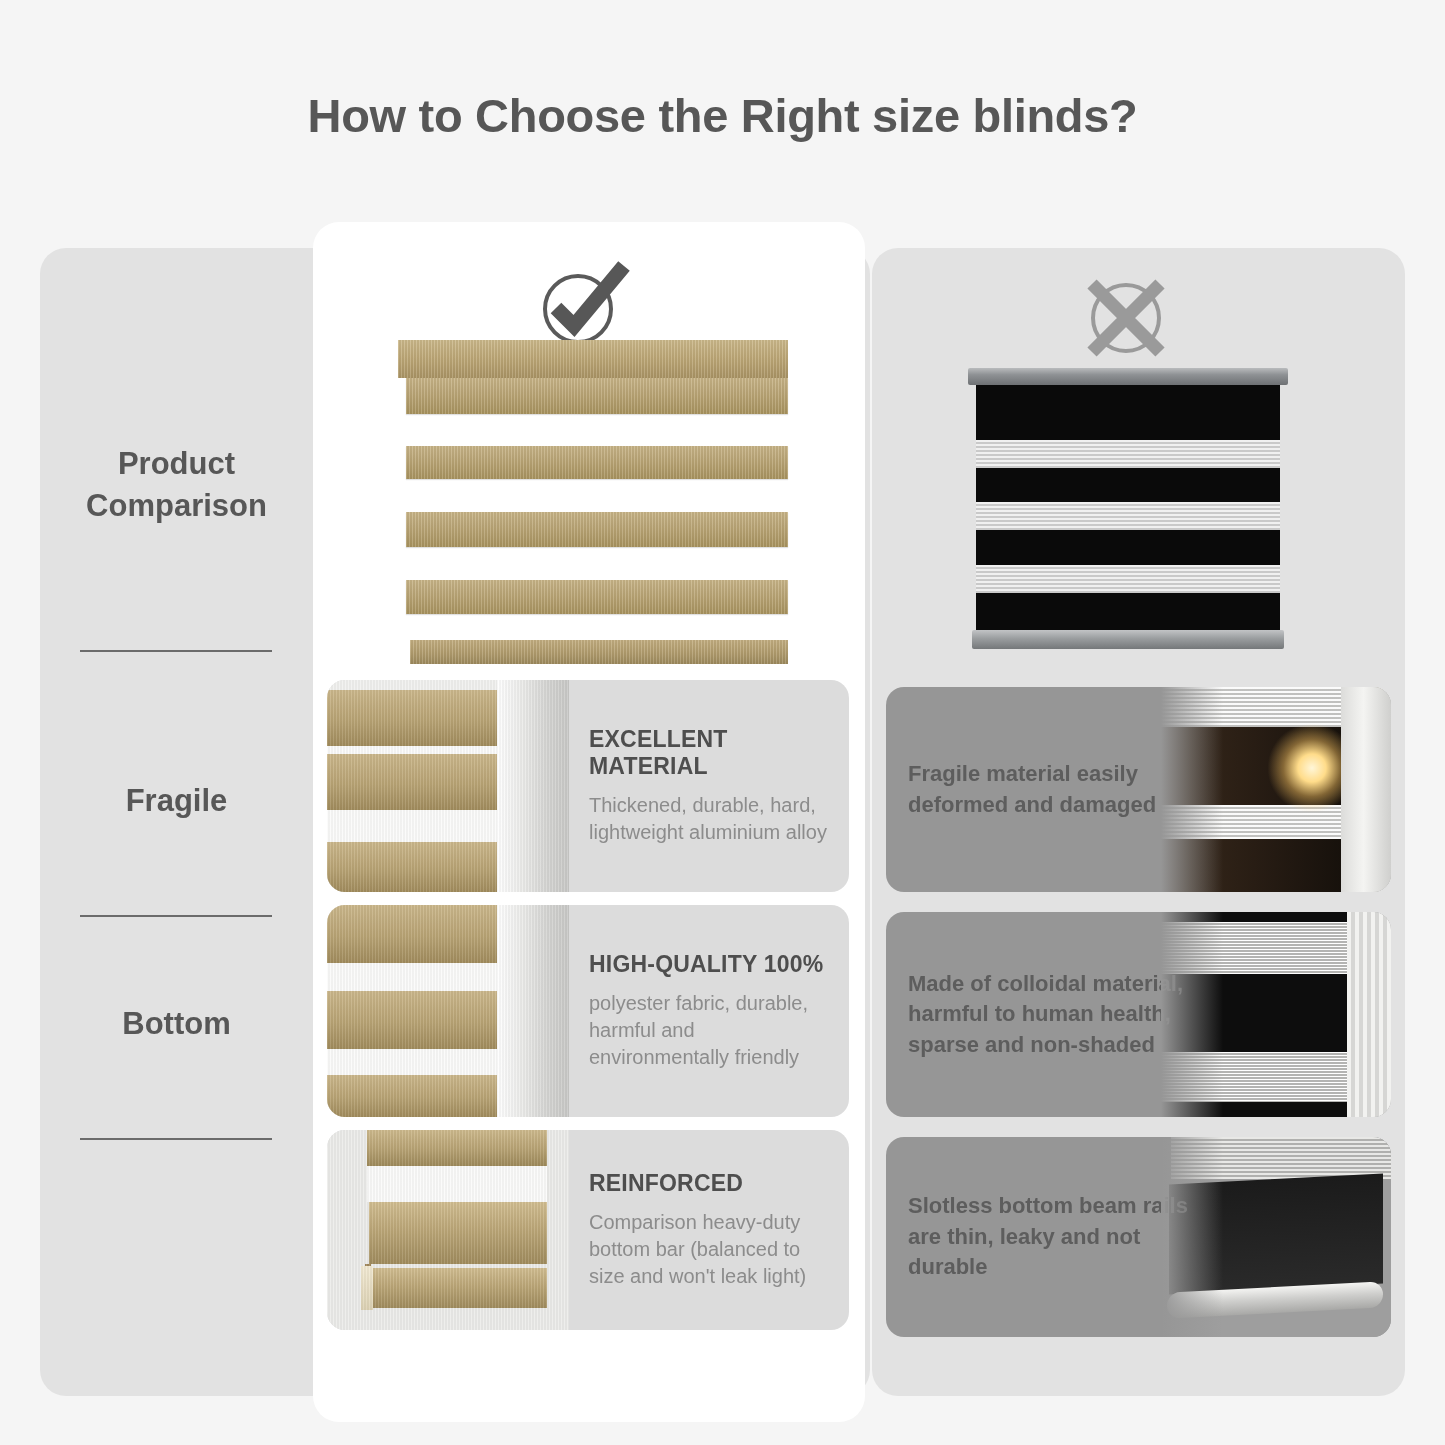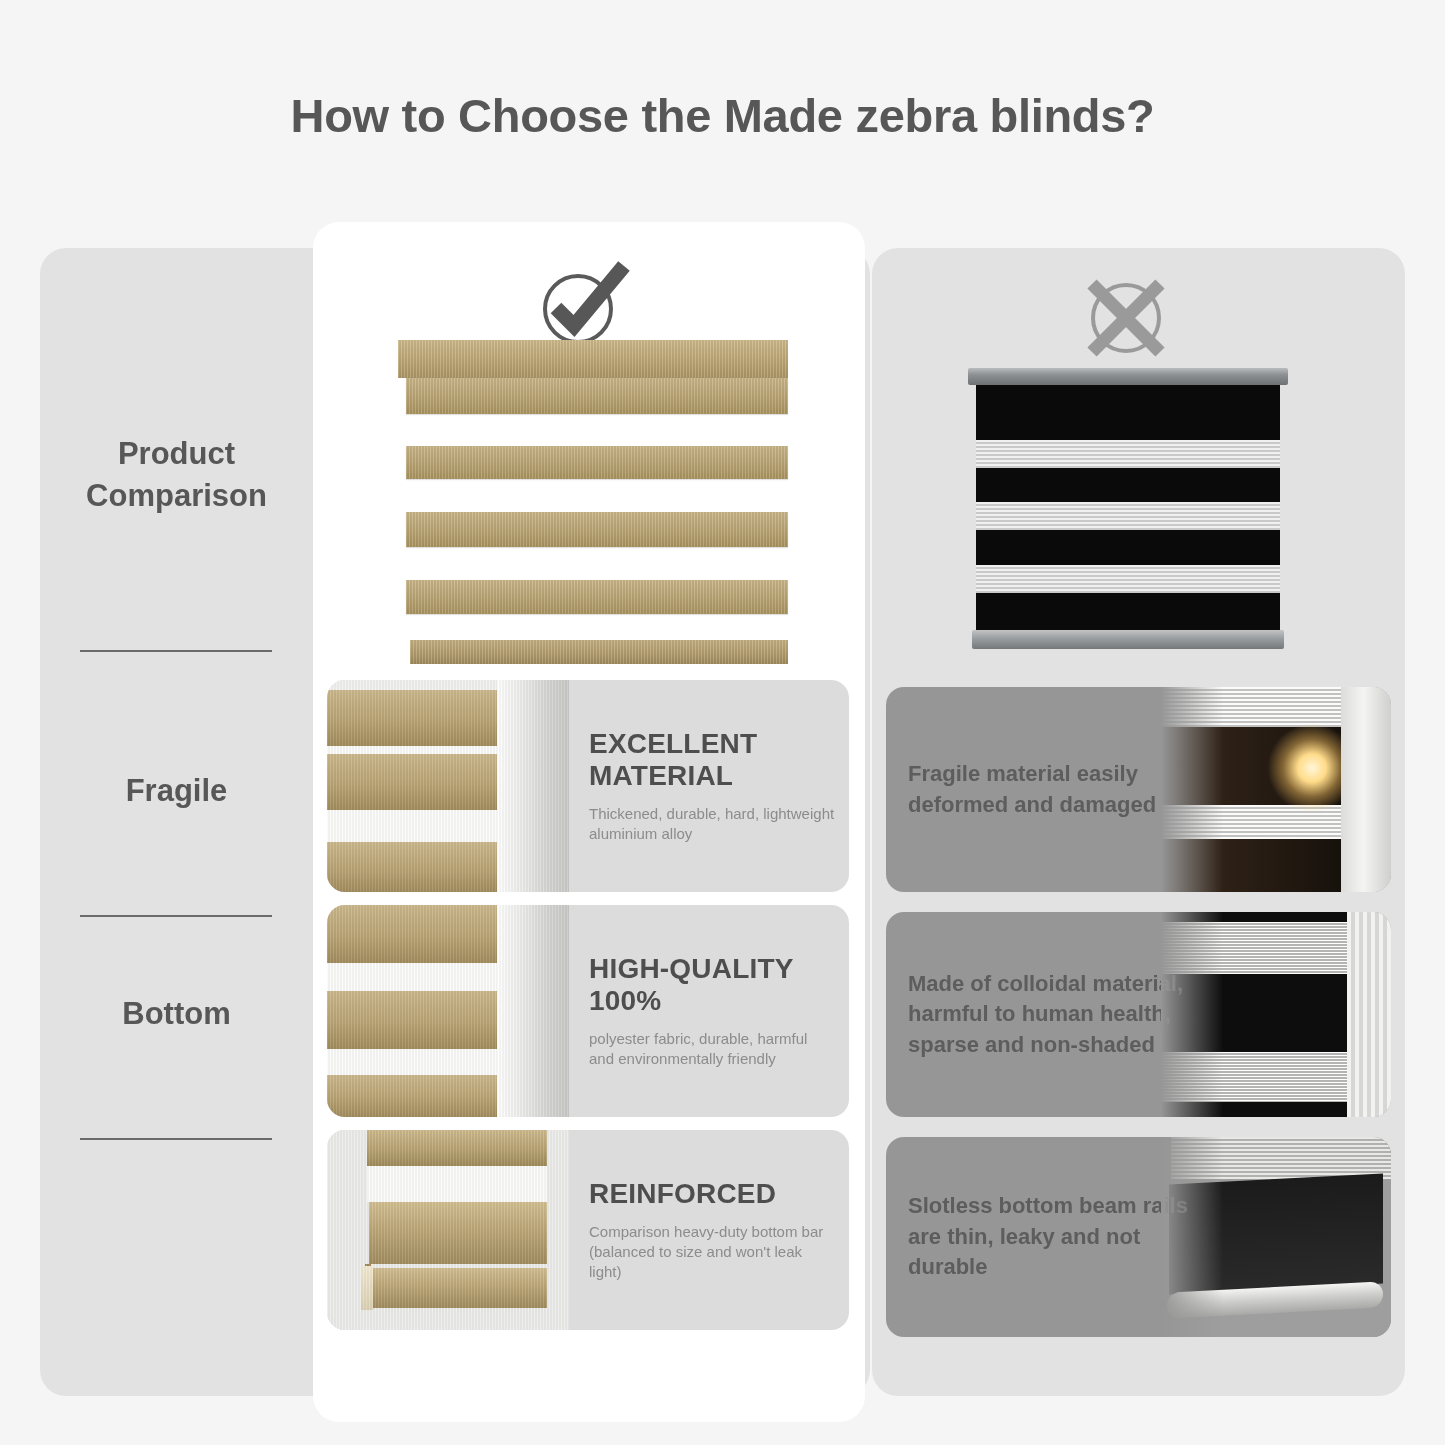--- a/index.html
+++ b/index.html
@@ -35,21 +35,21 @@
     position: absolute; left: 313px; top: 222px;
     width: 552px; height: 1200px;
     background: #ffffff; border-radius: 26px;
     z-index: 5;
   }
 
   
   .labels { position: absolute; left: 40px; top: 248px; width: 273px; height: 1148px; z-index: 6; }
   .row-label {
     position: absolute; left: 0; width: 273px; text-align: center;
-    font-size: 31px; font-weight: bold; color: #575757; line-height: 1.35;
+    font-size: 31px; font-weight: bold; color: #575757; line-height: 1.35; margin-top: 10px;
   }
   .rl-0 { top: 185px; }
   .rl-1 { top: 522px; }
   .rl-2 { top: 745px; }
   .rl-3 { top: 928px; }
   .divider {
     position: absolute; left: 40px; width: 192px; height: 2px; background: #6b6b6b;
   }
   .dv-0 { top: 402px; }
   .dv-1 { top: 667px; }
@@ -109,22 +109,22 @@
   .fcard {
     position: absolute; left: 327px; width: 522px;
     background: #dcdcdc; border-radius: 18px; overflow: hidden; z-index: 7;
   }
   .fc-mat { top: 680px; height: 212px; }
   .fc-fab { top: 905px; height: 212px; }
   .fc-bot { top: 1130px; height: 200px; }
   .fcard-photo { position: absolute; left: 0; top: 0; width: 242px; height: 100%; overflow: hidden; }
   .fcard-text { position: absolute; left: 262px; top: 0; right: 14px; height: 100%;
     display: flex; flex-direction: column; justify-content: center; }
-  .fc-head { font-size: 28px; font-weight: bold; color: #4e4e4e; letter-spacing: 0.2px; margin-bottom: 12px; }
-  .fc-desc { font-size: 15px; color: #8c8c8c; line-height: 1.35; }
+  .fc-head { font-size: 23px; font-weight: bold; color: #4e4e4e; letter-spacing: 0.2px; margin-bottom: 12px; }
+  .fc-desc { font-size: 20px; color: #8c8c8c; line-height: 1.35; }
 
   
   .photoA { position: absolute; inset: 0; background: #f1f1ef; }
   .pa-frame { position: absolute; right: 0; top: 0; width: 72px; height: 100%;
     background: linear-gradient(90deg,#ffffff 0%,#e9e9e7 40%,#d5d5d3 70%,#c9c9c7 100%); }
   .pa-frame2 { position: absolute; right: 58px; top: 0; width: 14px; height: 100%;
     background: linear-gradient(90deg,#fbfbfa,#e2e2e0); }
   .pa-slat { position: absolute; left: 0; width: 200px;
     background: linear-gradient(180deg,#cbb78b 0%,#b8a374 55%,#a18c5d 100%); }
   .pa-gap { position: absolute; left: 0; width: 200px; background: #fbfbfa; }
@@ -190,21 +190,21 @@
 
   .sheen { position: absolute; inset: 0;
     background: repeating-linear-gradient(90deg, rgba(255,255,255,0.10) 0 1px, rgba(0,0,0,0.04) 1px 3px);
     pointer-events: none; }
 </style>
 </head>
 <body>
 
 <div class="page">
 
-  <div class="title">How to Choose the Made zebra blinds?</div>
+  <div class="title">How to Choose the Right size blinds?</div>
 
   <div class="panel-left"></div>
   <div class="panel-right"></div>
   <div class="card-center"></div>
 
   <div class="labels">
     <div class="row-label rl-0">Product Comparison</div>
     <div class="divider dv-0"></div>
     <div class="row-label rl-1">Fragile</div>
     <div class="divider dv-1"></div>

